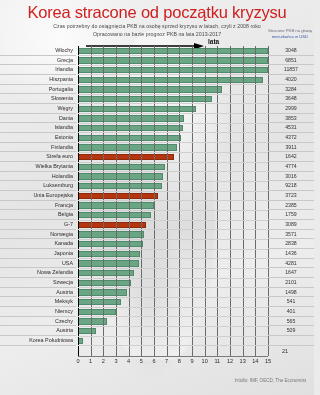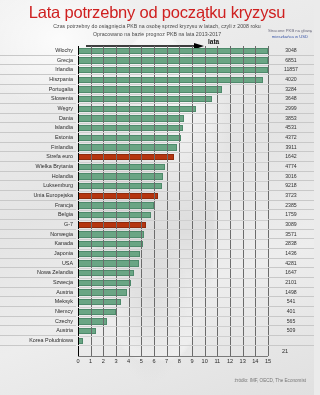--- a/index.html
+++ b/index.html
@@ -95,21 +95,21 @@
     font-size:4.6px;color:#777;
   }
 </style>
 </head>
 <body>
 
 <div class="bg-watermark"></div>
 
 <div class="sheet">
 
-  <div class="title">Lata potrzebny od początku kryzysu</div>
+  <div class="title">Korea stracone od początku kryzysu</div>
   <div class="sub1">Czas potrzebny do osiągnięcia PKB na osobę sprzed kryzysu w latach, czyli z 2008 roku</div>
   <div class="sub2">Opracowano na bazie prognoz PKB na lata 2013-2017</div>
 
   <div class="right-head">
     <div>Stracone PKB na głowę</div>
     <div class="u">mieszkańca w USD</div>
   </div>
 
   <svg class="arrow" viewBox="0 0 118 6">
     <line x1="0" y1="3" x2="108" y2="3" stroke="#000" stroke-width="1.6"></line>

